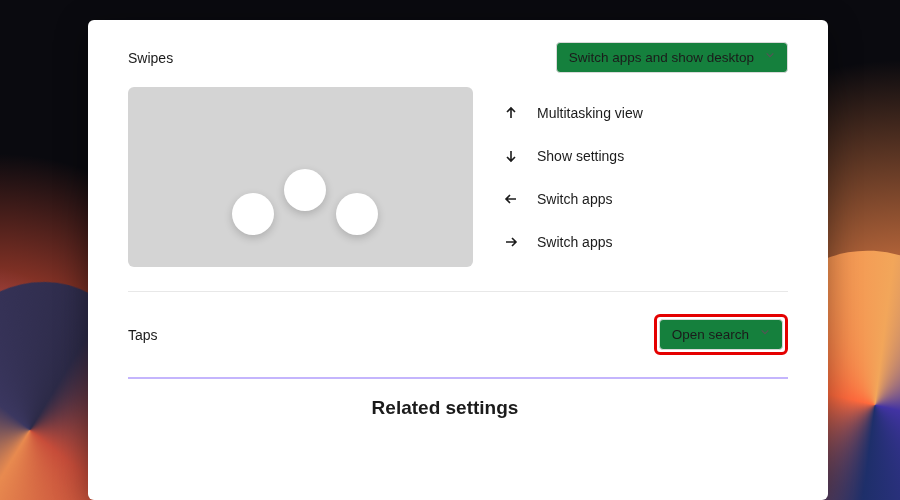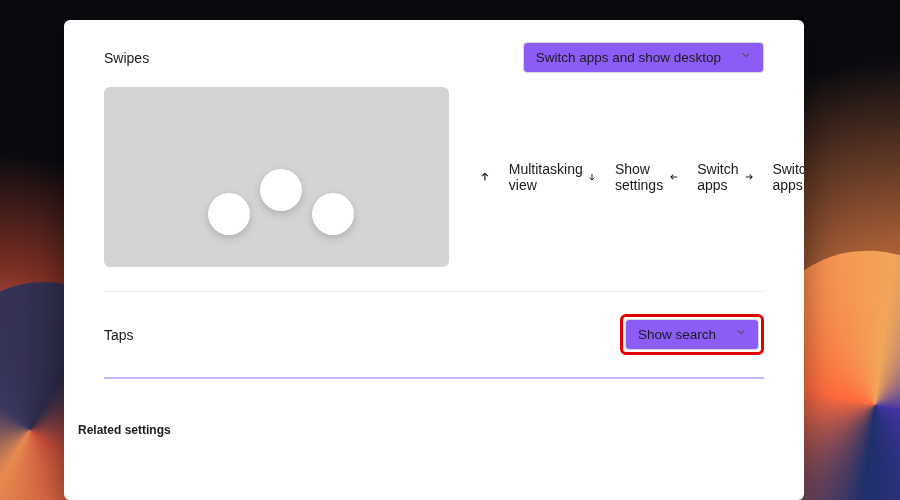--- a/index.html
+++ b/index.html
@@ -33,21 +33,21 @@
     transform: rotate(15deg) scaleX(0.8);
   }
   .wallpaper::after {
     right: -130px; bottom: -60px;
     width: 310px; height: 310px;
     background: conic-gradient(from 200deg, #1e2f6a, #ff6a3d, #f2a65a, #4233a3, #1e2f6a);
     transform: rotate(-10deg) scaleX(0.85);
   }
   .settings-window {
     position: absolute;
-    left: 64px;
+    left: 88px;
     top: 20px;
     width: 740px;
     height: 480px;
     background: #ffffff;
     border-radius: 6px;
     box-shadow: 0 8px 32px rgba(0,0,0,0.4);
     overflow: hidden;
     padding: 0;
   }
   .content {
@@ -60,27 +60,27 @@
     justify-content: space-between;
     padding: 22px 0 14px 0;
     font-size: 14px;
   }
   .setting-row .label {
     color: #1b1b1b;
   }
   .dropdown {
     border: 1px solid #d9d9d9;
     border-radius: 4px;
-    background: #8b5cf6;
+    background: #15803d;
     padding: 7px 12px;
     font-size: 13.5px;
     color: #1b1b1b;
     display: inline-flex;
     align-items: flex-start;
-    gap: 20px;
+    gap: 11px;
     cursor: pointer;
   }
   .dropdown .chev {
     width: 10px; height: 10px;
     display: inline-block;
   }
   .chev svg { display: block; }
   .gesture-area {
     display: flex;
     gap: 30px;
@@ -101,21 +101,21 @@
     background: #fff;
     border-radius: 50%;
     box-shadow: 0 3px 8px rgba(0,0,0,0.18);
   }
   .dot.d1 { left: 104px; top: 106px; }
   .dot.d2 { left: 156px; top: 82px; }
   .dot.d3 { left: 208px; top: 106px; }
   .gesture-list {
     flex: 1;
     display: flex;
-    flex-direction: row;
+    flex-direction: column;
     justify-content: space-around;
     padding: 4px 0;
   }
   .gesture-item {
     display: flex;
     align-items: center;
     gap: 18px;
     font-size: 14px;
     color: #1b1b1b;
   }
@@ -134,25 +134,26 @@
     font-size: 14px;
     border-bottom: 2px solid #c4b5fd;
   }
   .highlight {
     border: 3px solid #e40000;
     border-radius: 6px;
     padding: 2px;
   }
   .highlight .dropdown { border-color: #d9d9d9; }
   .related {
-    margin-top: 44px;
-    font-size: 12px;
+    margin-top: 18px;
+    font-size: 19px;
     font-weight: 600;
     color: #1b1b1b;
     margin-left: -26px;
+    text-align: center;
   }
 </style>
 </head>
 <body>
 
 <div class="wallpaper"></div>
 
 <div class="settings-window">
   <div class="content">
 
@@ -207,21 +208,21 @@
           </span>
           <span>Switch apps</span>
         </div>
       </div>
     </div>
 
     <div class="taps-row">
       <span class="label">Taps</span>
       <span class="highlight">
         <div class="dropdown">
-          <span>Show search</span>
+          <span>Open search</span>
           <span class="chev">
             <svg viewBox="0 0 12 12">
                 <path d="M2 4l4 4 4-4" stroke="#555" stroke-width="1.4" fill="none"></path>
               </svg>
           </span>
         </div>
       </span>
     </div>
 
     <div class="related">Related settings</div>

